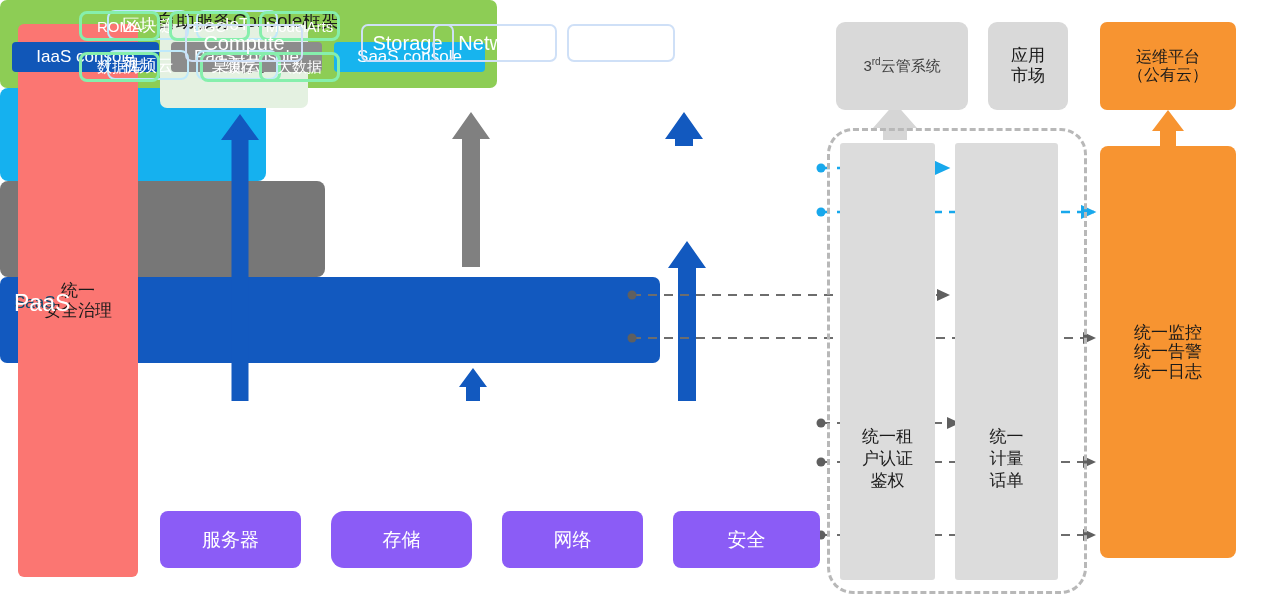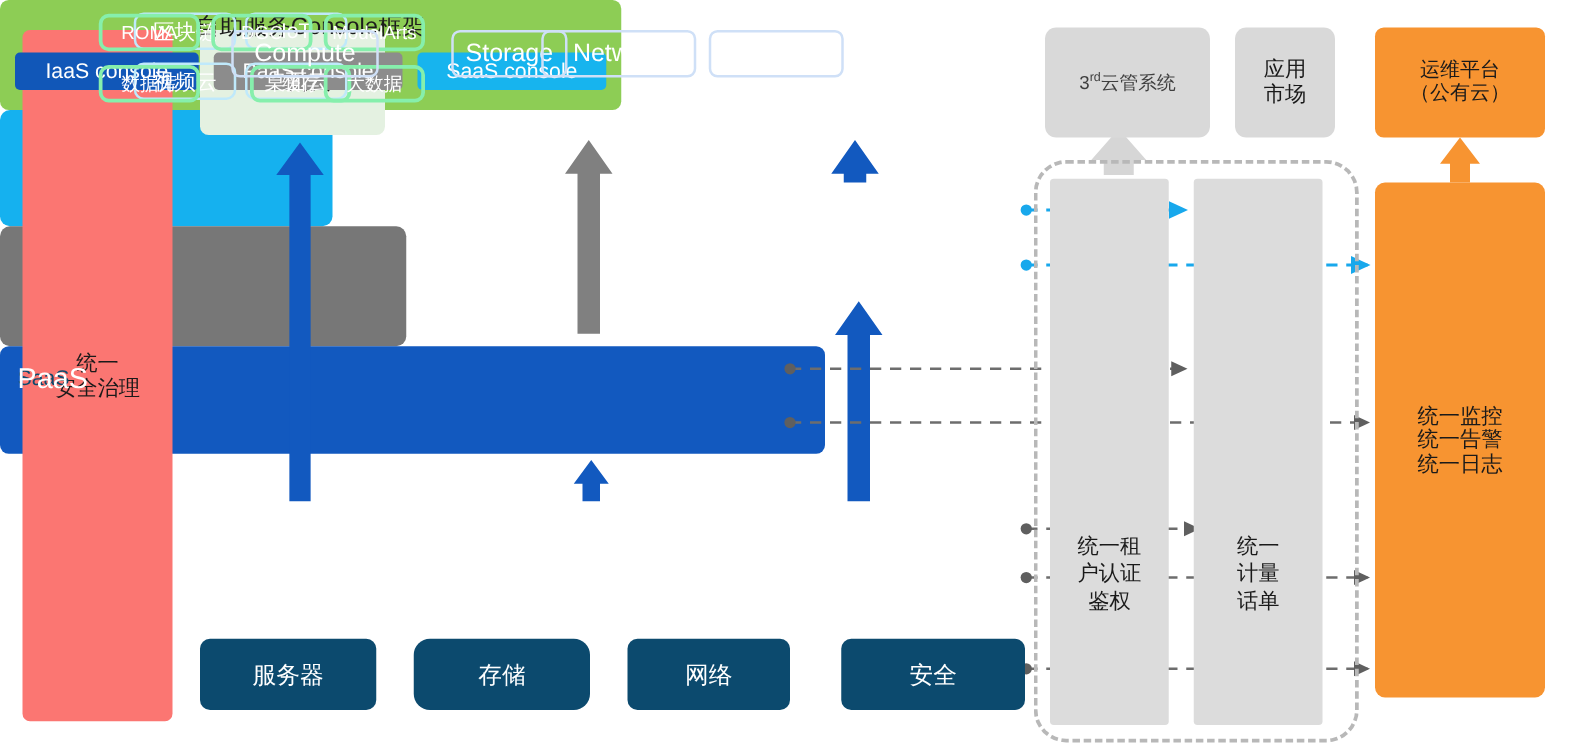--- a/index.html
+++ b/index.html
@@ -46,24 +46,24 @@
   
   #iaas{left:160px;top:401px;width:660px;height:86px;background:#1259bf;border-radius:7px;}
   #iaas-label{position:absolute;left:20px;top:50%;transform:translateY(-50%);color:#fff;font-size:19px;}
   .iaas-chip{position:absolute;top:24px;height:38px;border:2px solid #cfe0f7;border-radius:7px;display:flex;align-items:center;justify-content:center;color:#fff;font-size:20px;box-sizing:border-box;}
   #ic-0{left:185px;width:118px;}
   #ic-1{left:313px;width:93px;margin-left:48px;}
   #ic-2{left:433px;width:124px;}
   #ic-3{left:567px;width:108px;}
 
   
-  .infra{position:absolute;top:511px;height:57px;background:#0c4a6e;border-radius:8px;display:flex;align-items:center;justify-content:center;color:#fff;font-size:19px;}
+  .infra{position:absolute;top:511px;height:57px;background:#8b5cf6;border-radius:8px;display:flex;align-items:center;justify-content:center;color:#fff;font-size:19px;}
   #inf-0{left:160px;width:141px;}
   #inf-1{left:331px;width:141px;border-radius:13px;}
-  #inf-2{left:502px;width:130px;}
+  #inf-2{left:502px;width:141px;}
   #inf-3{left:673px;width:147px;}
 
   
   #dashed-zone{position:absolute;left:827px;top:128px;width:260px;height:466px;border:3px dashed #b8b8b8;border-radius:26px;box-sizing:border-box;}
   .grey-col{position:absolute;background:#dcdcdc;border-radius:3px;}
   #col-auth{left:840px;top:143px;width:95px;height:437px;}
   #col-meter{left:955px;top:143px;width:103px;height:437px;}
   .col-text{position:absolute;width:100%;text-align:center;color:#1a1a1a;font-size:17px;line-height:1.28;}
   #col-auth-text{top:283px;}
   #col-meter-text{top:283px;}

